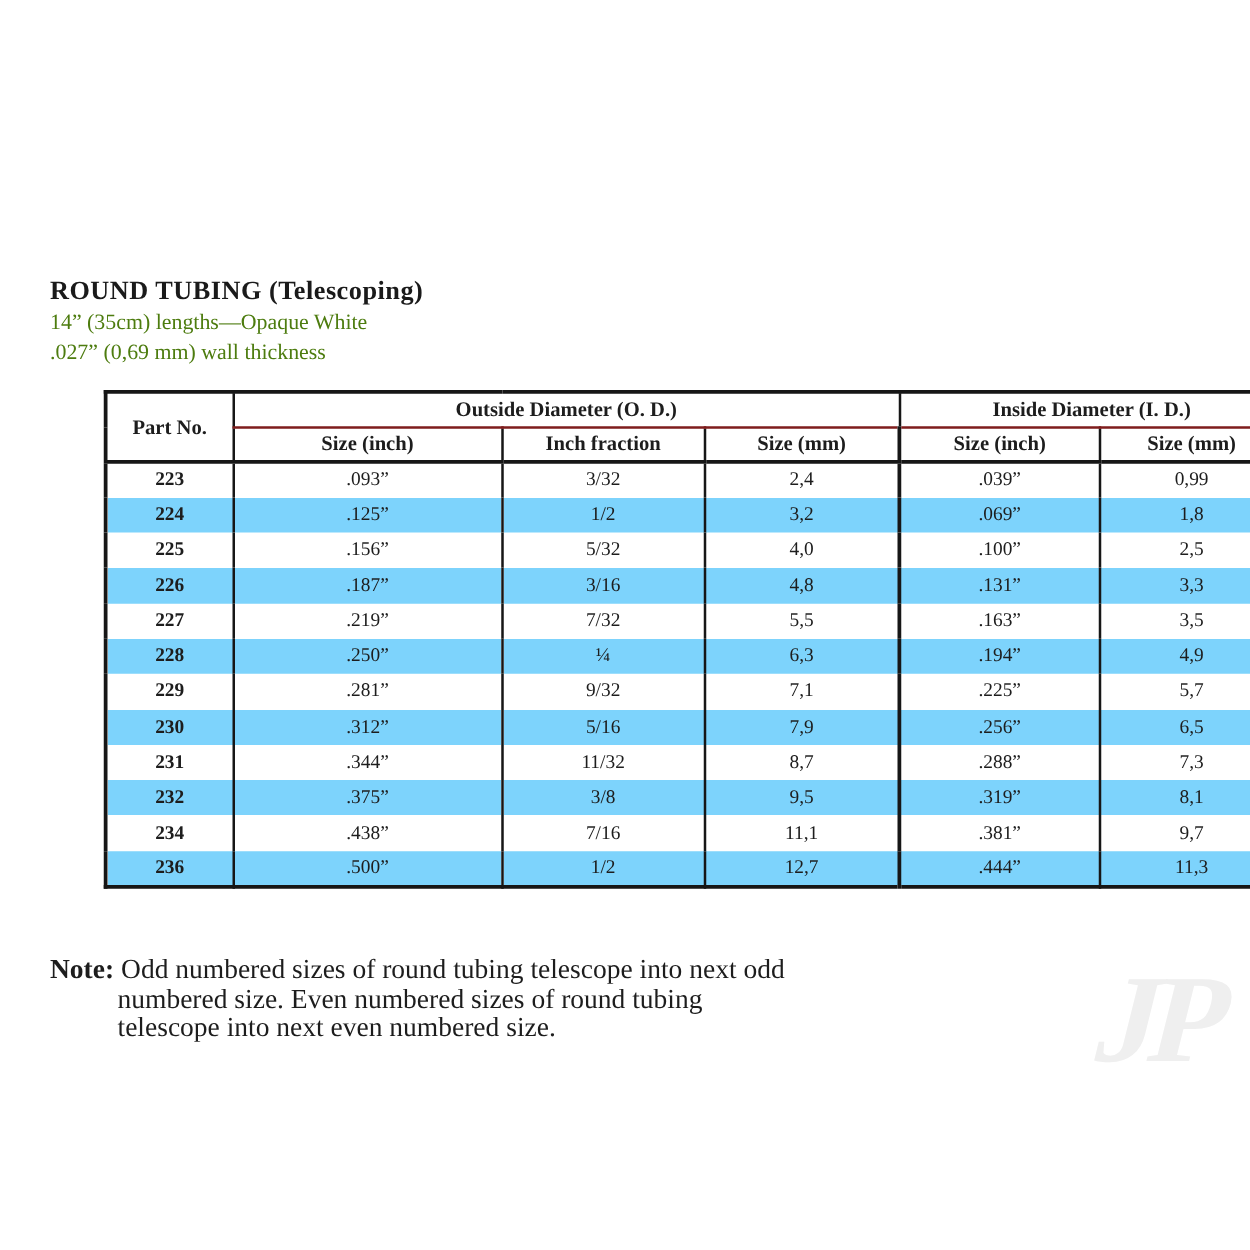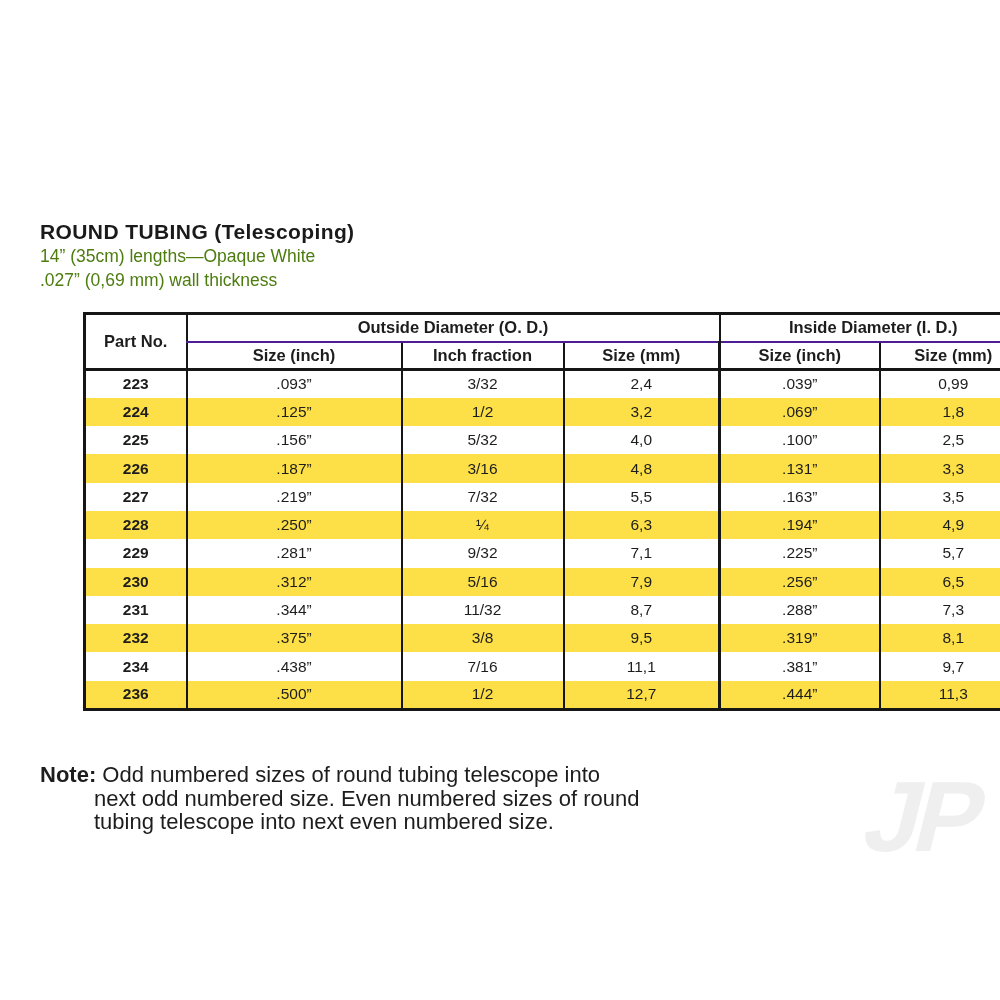--- a/index.html
+++ b/index.html
@@ -3,21 +3,21 @@
 <meta charset="utf-8">
 <style>
   * { margin: 0; padding: 0; box-sizing: border-box; }
   html, body { background: #ffffff; }
   .page {
     position: relative;
     width: 1000px;
     height: 884px;
     background: #ffffff;
     overflow: hidden;
-    font-family: Liberation Sans, sans-serif;
+    font-family: Liberation Serif, serif;
     color: #1d1d1d;
   }
   .title-block {
     position: absolute;
     left: 40px;
     top: 220px;
   }
   .page-title {
     font-size: 21px;
     font-weight: bold;
@@ -48,37 +48,37 @@
     overflow: hidden;
     white-space: nowrap;
   }
   table.tubing th {
     font-size: 16.5px;
     font-weight: bold;
     height: 28px;
     background: #ffffff;
   }
   
-  thead tr.group-row th.group { border-bottom: 2px solid #4c1d95; }
+  thead tr.group-row th.group { border-bottom: 2px solid #7f1d1d; }
   
   thead tr.sub-row th { border-bottom: 3px solid #161616; }
   th.partno { border-bottom: 3px solid #161616; }
   
   th.id-group { border-left: 3px solid #161616; }
   thead tr.sub-row th:nth-child(4) { border-left: 3px solid #161616; }
   tbody td:nth-child(5) { border-left: 3px solid #161616; }
 
   tbody td {
     font-size: 15.5px;
     height: 28.3px;
     border-top: none;
     border-bottom: none;
   }
   tbody td:first-child { font-weight: bold; }
-  tbody tr.stripe td { background: #fde047; }
+  tbody tr.stripe td { background: #7dd3fc; }
 
   .note {
     position: absolute;
     left: 40px;
     top: 763px;
     width: 600px;
     font-size: 22px;
     line-height: 23.5px;
     padding-left: 54px;
     text-indent: -54px;

